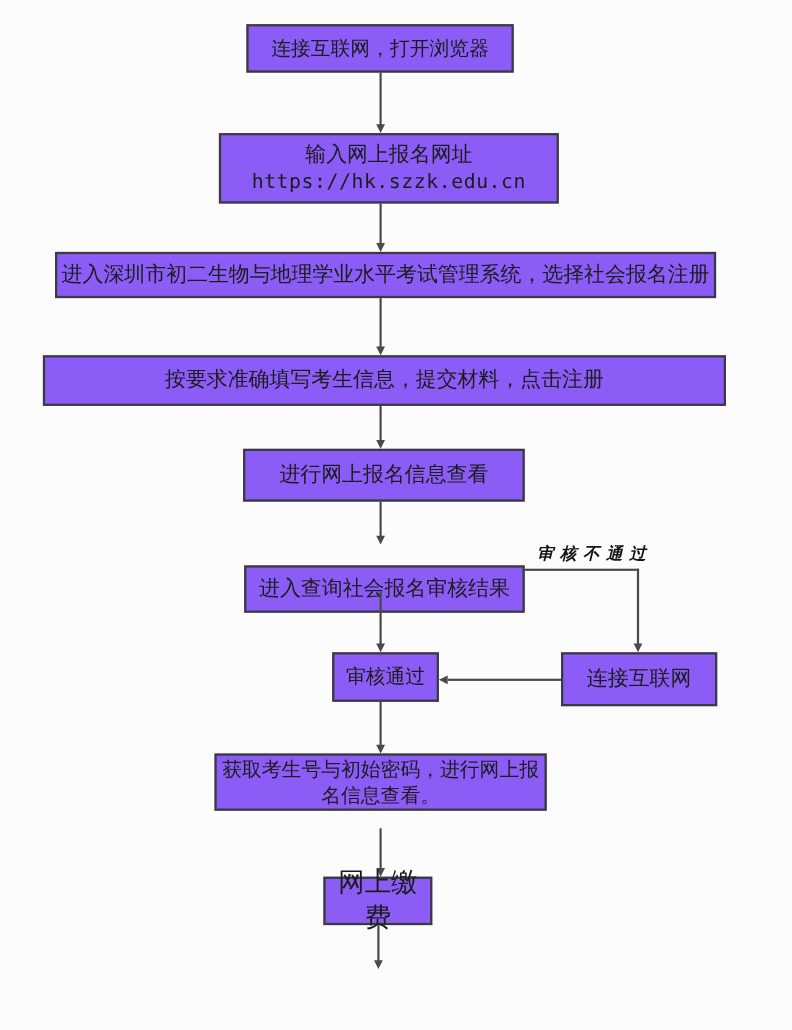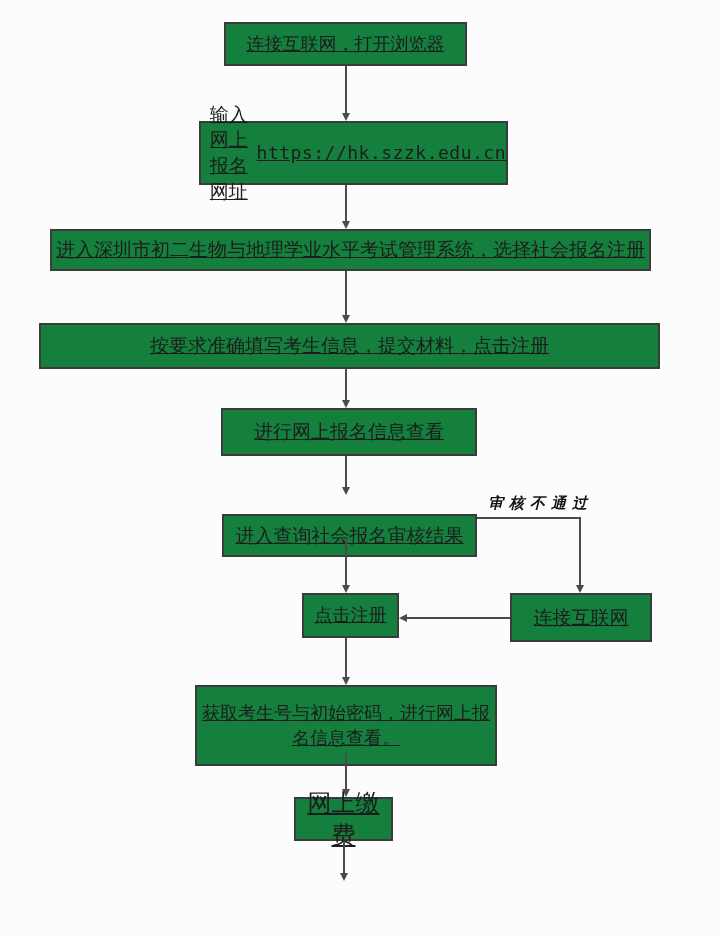--- a/index.html
+++ b/index.html
@@ -8,31 +8,30 @@
     background:#fcfcfc;
     position:relative;
     overflow:hidden;
     font-family:"Liberation Sans",sans-serif;
   }
   .stage{position:absolute;left:0;top:0;width:720px;height:936px;}
   .box{
     position:absolute;
     box-sizing:border-box;
     border:2px solid #3b3b3b;
-    background:#15803d;
+    background:#8b5cf6;
     display:flex;
     align-items:center;
     justify-content:center;
     text-align:center;
     color:#1c1c1c;
     font-size:19px;
     line-height:1.35;
-    text-decoration:underline;
   }
-  .box.twolines{flex-direction:row;}
+  .box.twolines{flex-direction:column;}
   .url{
     font-family:"DejaVu Sans Mono",monospace;
     font-size:18px;
     letter-spacing:0.5px;
   }
   .v-arrow{
     position:absolute;
     width:2px;
     background:#4a4a4a;
   }
@@ -113,32 +112,32 @@
     <span>进入查询社会报名审核结果</span>
   </div>
 
   <div class="edge-label" style="left:488px;top:494px;font-style:italic;">审核不通过</div>
   <div class="h-line" style="left:477px;top:517px;width:104px;"></div>
   <div class="v-arrow" style="left:579px;top:517px;height:69px;"></div>
 
   <div class="v-arrow" style="left:345px;top:538px;height:48px;"></div>
 
   <div class="box" style="left:302px;top:593px;width:97px;height:45px;font-size:18px;">
-    <span>点击注册</span>
+    <span>审核通过</span>
   </div>
 
   <div class="box" style="left:510px;top:593px;width:142px;height:49px;">
     <span>连接互联网</span>
   </div>
 
   <div class="h-arrow" style="left:407px;top:617px;width:103px;"></div>
 
   <div class="v-arrow" style="left:345px;top:638px;height:40px;"></div>
 
-  <div class="box" style="left:195px;top:685px;width:302px;height:81px;font-size:18px;padding:0;text-align:center;">
+  <div class="box" style="left:195px;top:685px;width:302px;height:52px;font-size:18px;padding:0;text-align:center;">
     <span>获取考生号与初始密码，进行网上报名信息查看。</span>
   </div>
 
   <div class="v-arrow" style="left:345px;top:753px;height:37px;"></div>
 
   <div class="box" style="left:294px;top:797px;width:99px;height:44px;font-size:24px;">
     <span>网上缴费</span>
   </div>
 
   <div class="v-arrow" style="left:343px;top:841px;height:33px;"></div>

